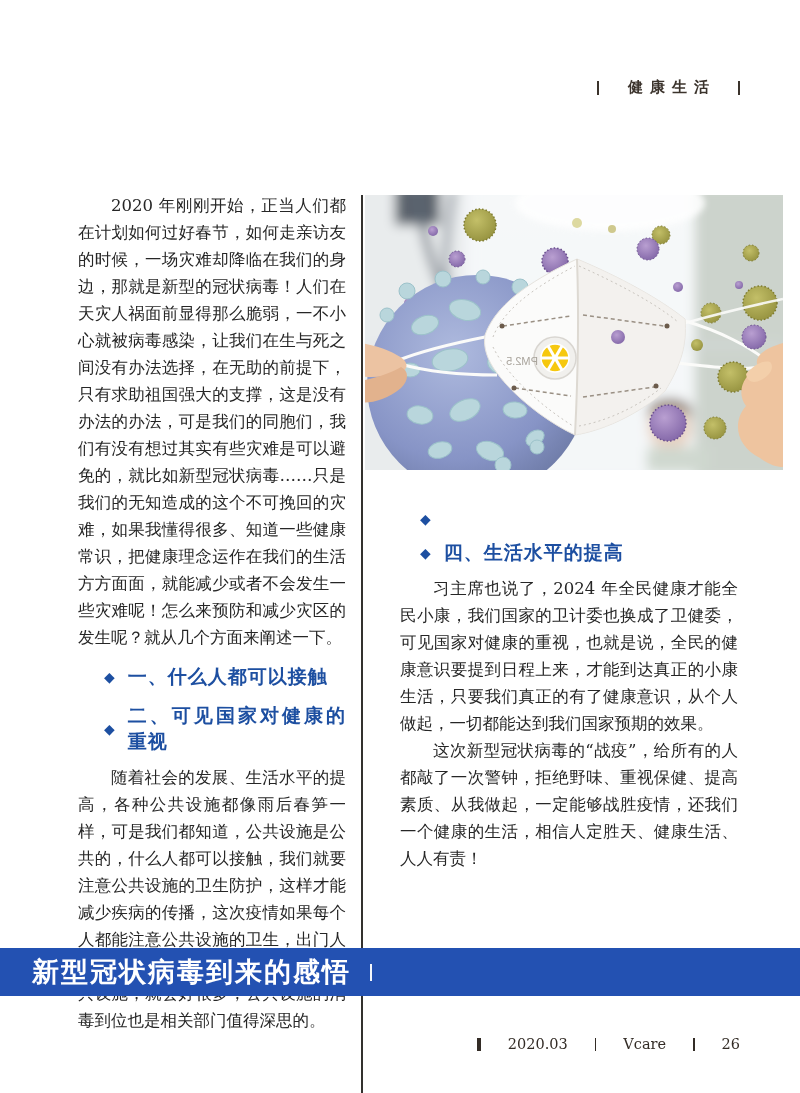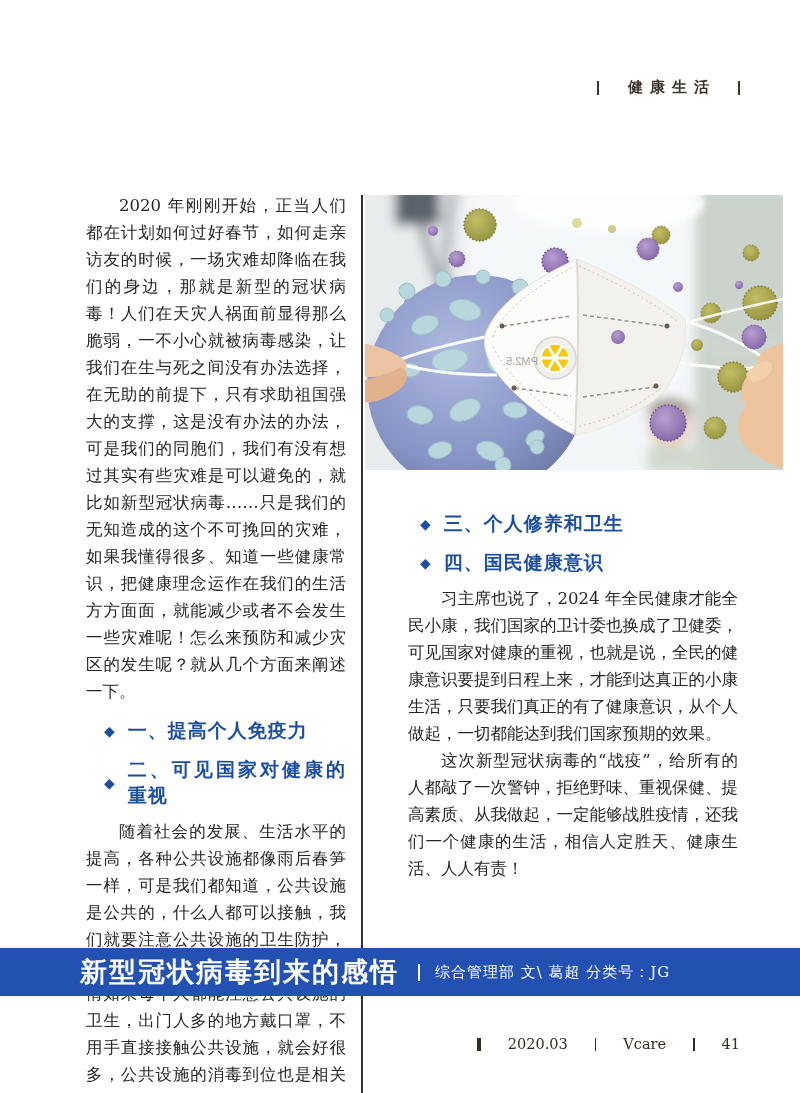--- a/index.html
+++ b/index.html
@@ -15,27 +15,27 @@
   
   .divider-v { position:absolute; left:361px; top:195px; width:2px; height:898px; background:#33312e; z-index:1; }
 
   
   .photo { position:absolute; left:365px; top:195px; width:418px; height:275px; overflow:hidden; z-index:2; }
 
   
   .col { position:absolute; text-align:justify; }
   .col-left  { left:78px;  top:192px; width:268px; }
   .col-right { left:400px; top:498px; width:338px; }
-  p.body { font-size:16.5px; line-height:27px; text-indent:2em; color:#262626;margin-left:8px; }
+  p.body { font-size:16.5px; line-height:27px; text-indent:2em; color:#262626; }
   h3.sec-h { display:flex; align-items:center; font-family:"Liberation Sans","DejaVu Sans",sans-serif; font-size:19px; font-weight:bold; color:#1d4fa1; margin:13px 0 9px 26px; letter-spacing:1px; }
   .col-right h3.sec-h { margin-left:20px; }
   .diamond { font-size:14px; margin-right:12px; font-family:"DejaVu Sans",sans-serif; }
 
   
-  .banner { position:absolute; left:0; top:948px; width:800px; height:48px; background:#2351b2; display:flex; align-items:center; padding-left:80px; color:#ffffff; z-index:3; }
+  .banner { position:absolute; left:0; top:948px; width:800px; height:48px; background:#2351b2; display:flex; align-items:center; padding-left:32px; color:#ffffff; z-index:3; }
   .banner-title { font-size:27px; font-weight:600; letter-spacing:2px; font-family:"DejaVu Serif","Liberation Serif",serif; }
   .banner-sep { width:2px; height:17px; background:#ffffff; opacity:.95; margin:0 15px 0 19px; }
   .banner-credit { font-size:15px; letter-spacing:1px; }
 
   
   .footer { position:absolute; top:1036px; right:60px; display:flex; align-items:center; gap:27px; font-size:14.5px; color:#332c26; }
   .fbar-thick { width:4px; height:13px; background:#332c26; }
   .fbar-thin { width:1.5px; height:13px; background:#332c26; }
 </style>
 </head>
@@ -203,52 +203,50 @@
         <path d="M381 179 C389 170 398 165 405 167 C410 172 405 181 396 185 C389 189 382 187 381 179 Z" fill="#f3cfaa"></path>
       </g>
     </svg>
   </div>
 
   <div class="col col-left">
     <p class="body">2020 年刚刚开始，正当人们都在计划如何过好春节，如何走亲访友的时候，一场灾难却降临在我们的身边，那就是新型的冠状病毒！人们在天灾人祸面前显得那么脆弱，一不小心就被病毒感染，让我们在生与死之间没有办法选择，在无助的前提下，只有求助祖国强大的支撑，这是没有办法的办法，可是我们的同胞们，我们有没有想过其实有些灾难是可以避免的，就比如新型冠状病毒……只是我们的无知造成的这个不可挽回的灾难，如果我懂得很多、知道一些健康常识，把健康理念运作在我们的生活方方面面，就能减少或者不会发生一些灾难呢！怎么来预防和减少灾区的发生呢？就从几个方面来阐述一下。</p>
 
     <h3 class="sec-h">
       <span class="diamond">◆</span>
-      <span>一、提高个人免疫力</span>
+      <span>一、什么人都可以接触</span>
     </h3>
 
     <h3 class="sec-h">
       <span class="diamond">◆</span>
       <span>二、可见国家对健康的重视</span>
     </h3>
     <p class="body">随着社会的发展、生活水平的提高，各种公共设施都像雨后春笋一样，可是我们都知道，公共设施是公共的，什么人都可以接触，我们就要注意公共设施的卫生防护，这样才能减少疾病的传播，这次疫情如果每个人都能注意公共设施的卫生，出门人多的地方戴口罩，不用手直接接触公共设施，就会好很多，公共设施的消毒到位也是相关部门值得深思的。</p>
   </div>
 
   <div class="col col-right">
     <h3 class="sec-h">
       <span class="diamond">◆</span>
-      <span>三、个人修养和卫生</span>
-    </h3>
-
-    <h3 class="sec-h">
-      <span class="diamond">◆</span>
-      <span>四、国民健康意识</span>
+    </h3>
+
+    <h3 class="sec-h">
+      <span class="diamond">◆</span>
+      <span>四、生活水平的提高</span>
     </h3>
     <p class="body">习主席也说了，2024 年全民健康才能全民小康，我们国家的卫计委也换成了卫健委，可见国家对健康的重视，也就是说，全民的健康意识要提到日程上来，才能到达真正的小康生活，只要我们真正的有了健康意识，从个人做起，一切都能达到我们国家预期的效果。</p>
     <p class="body">这次新型冠状病毒的“战疫”，给所有的人都敲了一次警钟，拒绝野味、重视保健、提高素质、从我做起，一定能够战胜疫情，还我们一个健康的生活，相信人定胜天、健康生活、人人有责！</p>
   </div>
 
   <div class="banner">
     <span class="banner-title">新型冠状病毒到来的感悟</span>
     <span class="banner-sep"></span>
-    <span class="banner-credit">综合管理部 文\ 葛超 分类号：JG</span>
   </div>
 
   <div class="footer">
     <span class="fbar-thick"></span>
     <span>2020.03</span>
     <span class="fbar-thin"></span>
     <span>Vcare</span>
     <span class="fbar-thin"></span>
-    <span>41</span>
+    <span>26</span>
   </div>
 
 </div>
 
 </body></html>

